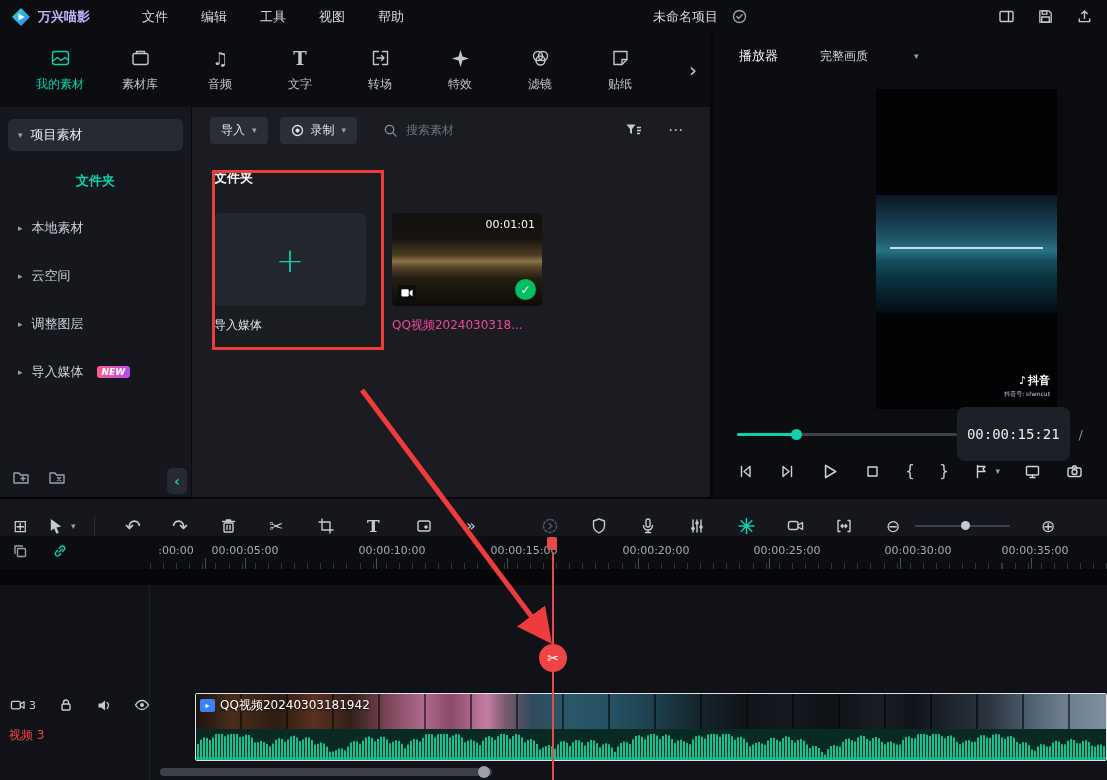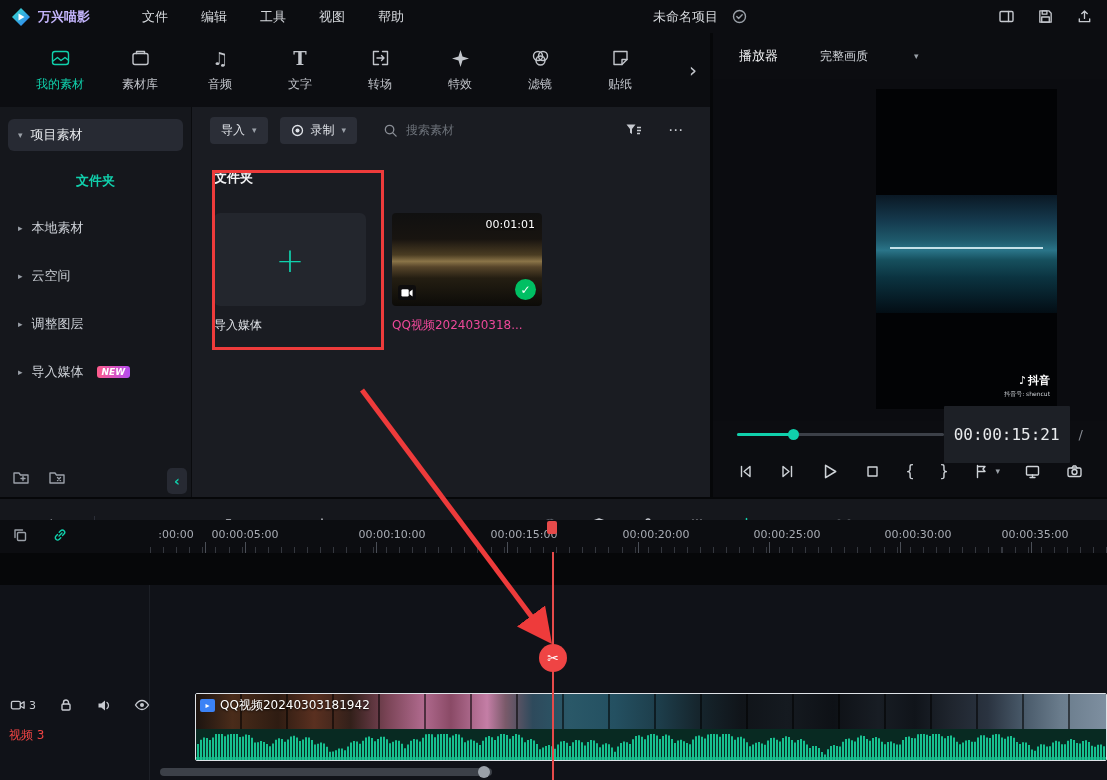--- a/index.html
+++ b/index.html
@@ -65,40 +65,40 @@
 .vframe{position:absolute;left:163px;top:10px;width:181px;height:320px;background:#020305}
 .vband{position:absolute;left:0;top:106px;width:100%;height:118px;background:linear-gradient(180deg,#0a1824 0%,#153a4e 22%,#1e596b 38%,#2a7488 47%,#16505e 55%,#0b3340 70%,#061c26 88%,#030d14 100%)}
 .vline{position:absolute;left:8%;top:158px;width:84%;height:2px;background:rgba(225,245,250,.85)}
 .ttk{position:absolute;right:7px;bottom:10px;text-align:right;color:#fff}
 .ttk1{font-size:11px;font-weight:bold;display:flex;align-items:center;gap:2px;justify-content:flex-end}
 .ttk2{font-size:6px;color:#cfd3d8;margin-top:2px}
 .pprog{position:absolute;left:0;top:384px;width:394px;height:34px;display:flex;align-items:center;padding:0 24px}
 .slider{position:relative;width:225px;height:3px;background:#3c4048;border-radius:2px}
 .sl-fill{position:absolute;left:0;top:0;height:3px;width:27%;background:#10d0ac;border-radius:2px}
 .sl-dot{position:absolute;left:calc(27% - 5px);top:-4px;width:11px;height:11px;border-radius:50%;background:#10d0ac}
-.tcode{margin-left:auto;background:#1d2026;border-radius:1px;padding:19px 10px;font-family:"DejaVu Sans Mono",monospace;font-size:16px;color:#e8eaec}
+.tcode{margin-left:auto;background:#1d2026;border-radius:8px;padding:19px 10px;font-family:"DejaVu Sans Mono",monospace;font-size:14px;color:#e8eaec}
 .tsep{margin-left:9px;color:#8a8e96}
 .pctrl{position:absolute;left:0;top:425px;width:394px;height:26px;display:flex;align-items:center;justify-content:space-between;padding:0 24px;color:#cfd3d8}
 .brace{font-size:15px}
 .flagwrap{display:flex;align-items:center;gap:6px}
 
 
 .hsep1{position:absolute;left:0;top:497px;width:1107px;height:2px;background:#060709}
 .tltoolbar{position:absolute;left:0;top:499px;width:1107px;height:53px;background:#15171c}
 .ti{position:absolute;top:50%;transform:translateY(-50%);color:#c6c9cf;display:flex;align-items:center;justify-content:center;font-size:17px;line-height:1}
 .ti.dim{color:#565a63}
 .ti.teal{color:#10d0ac}
 .ti.ttool{font-family:"DejaVu Serif",serif;font-size:17px;font-weight:bold}
 .cr2{font-size:9px;color:#9aa0a8}
 .tsepline{position:absolute;top:50%;transform:translateY(-50%);width:1px;height:20px;background:#2b2e37}
 .tslider{position:absolute;top:50%;transform:translateY(-50%);width:95px;height:2px;background:#3c4048}
 .tslider .dot{position:absolute;left:46px;top:-4px;width:9px;height:9px;border-radius:50%;background:#c6c9cf}
 
 
-.ruler{position:absolute;left:0;top:520px;width:1107px;height:33px;background:#0c0d11}
+.ruler{position:absolute;left:0;top:536px;width:1107px;height:33px;background:#0c0d11}
 .ruler-ic{position:absolute;top:7px;color:#9aa0a8}
 .ruler-ic.teal{color:#10d0ac}
 .rlabel{position:absolute;top:8px;transform:translateX(-50%);font-size:11px;color:#a8acb4;white-space:nowrap}
 .ticks-minor{position:absolute;left:150px;right:0;bottom:0;height:6px;background:repeating-linear-gradient(90deg,#34373e 0 1px,transparent 1px 13.1px)}
 .ticks-major{position:absolute;left:150px;right:0;bottom:0;height:11px;background:repeating-linear-gradient(90deg,#4a4e56 0 1px,transparent 1px 131px);background-position-x:95px}
 .ph-handle{position:absolute;left:547px;top:1px;width:10px;height:13px;background:#e64a4a;border-radius:2px;z-index:31}
 
 
 .tracks{position:absolute;left:0;top:585px;width:1107px;height:195px;background:#101218}
 .thead{position:absolute;left:0;top:0;width:150px;height:195px;background:#101218;border-right:1px solid #1c1f26}

